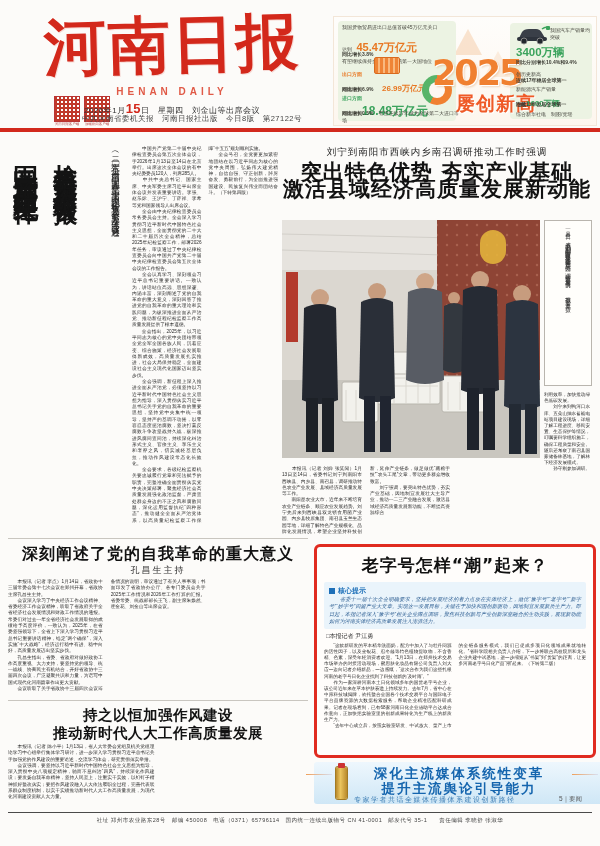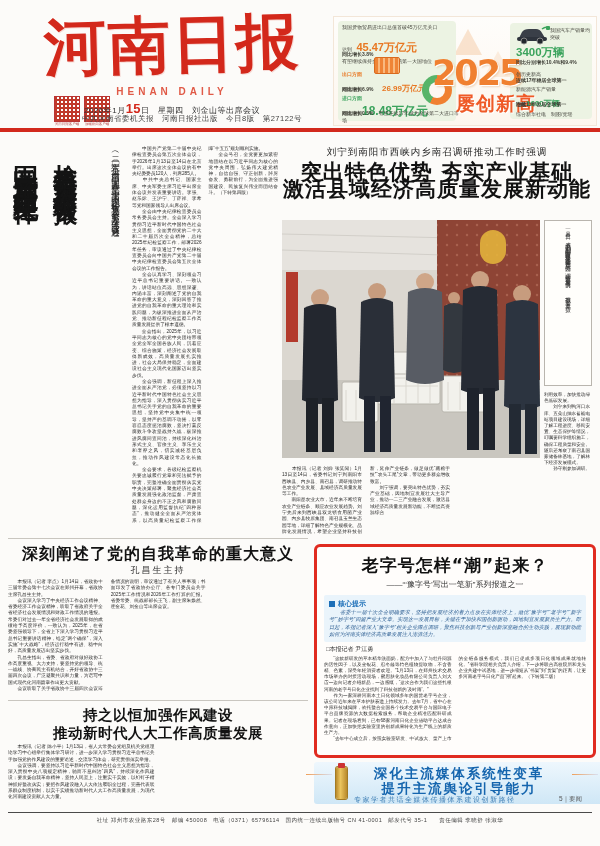--- a/index.html
+++ b/index.html
@@ -245,21 +245,20 @@
   <div class="abs grayrule" style="left:8px;top:538px;width:300px;"></div>
   <div class="abs headline-l" style="left:8px;top:544px;width:300px;">深刻阐述了党的自我革命的重大意义</div>
   <div class="abs subhead" style="left:8px;top:564px;width:300px;">孔昌生主持</div>
   <div class="abs jtext tiny cols3" style="left:8px;top:579px;width:300px;height:116px;">　　本报讯（记者 李点）1月14日，省政协十三届常委会第十七次会议在郑州开幕，省政协主席孔昌生主持。
 　　会议深入学习了中央经济工作会议精神、省委经济工作会议精神，听取了省政府关于全省经济社会发展情况和财政工作情况的通报。常委们对过去一年全省经济社会发展取得的成绩给予高度评价，一致认为，2025年，在省委坚强领导下，全省上下深入学习贯彻习近平总书记重要讲话精神，锚定“两个确保”，深入实施“十大战略”，经济运行稳中有进、稳中向好，高质量发展迈出坚实步伐。
 　　孔昌生指出，省委、省政府对做好政协工作高度重视、大力支持，要坚持党的领导、统一战线、协商民主有机结合，开好省政协十三届四次会议，广泛凝聚共识和力量，为谱写中国式现代化河南篇章作出更大贡献。
 　　会议听取了关于省政协十三届四次会议筹备情况的说明，审议通过了有关人事事项；书面印发了省政协办公厅、各专门委员会关于2025年工作情况和2026年工作打算的汇报。省委常委、统战部部长王飞，副主席朱焕然、霍金花、刘金山等出席会议。</div>
 
   <div class="abs redbox" style="left:314px;top:544px;width:276px;height:208px;padding:0;">
     <div class="rb-title" style="margin-top:7px;">老字号怎样“潮”起来？</div>
-    <div class="rb-sub" style="margin-top:2px;">——“‘豫字号’写出一笔新”系列报道之一</div>
     <div class="tipwrap" style="margin:5px 7px 3px 7px;">
       <div class="tiplabel">核心提示</div>
       <div class="tiptext">　　省委十一届十次全会明确要求，坚持把发展经济的着力点放在实体经济上，做优“豫字号”“老字号”“新字号”“妙字号”四篇产业大文章。实现这一发展目标，关键在于加快和国创新驱动，因地制宜发展新质生产力。即日起，本报记者深入“豫字号”相关企业蹲点调研，聚焦科技创新与产业创新深度融合的生动实践，展现新动能如何为河南实体经济高质量发展注入澎湃活力。</div>
     </div>
     <div class="byline" style="margin:2px 0 2px 9px;">□本报记者 尹江勇</div>
     <div class="jtext cols2" style="margin:0 7px;height:92px;font-size:4.6px;line-height:6.2px;">　　“这款新研发的草本精华洗面奶，配方中加入了与牡丹同源的活性因子，以及金银花、忍冬藤等特色植物提取物，不含香精、色素，深受年轻消费者欢迎。”1月13日，在郑州技术交易市场举办的对接活动现场，蜜思肤化妆品有限公司负责人刘大霞一边向记者介绍新品，一边感慨，“这次合作为我们这些扎根河南的老字号日化企业找到了科技创新的‘及时雨’。”
 　　作为一家深耕河南本土日化领域多年的国货老字号企业，该公司近年来在草本护肤赛道上持续发力。去年7月，省中心在中原科技城揭牌，依托整合全国各个技术交易平台与国际电子平台品牌资源的大数据检索服务，帮助企业精准匹配科研成果。记者在现场看到，已有68家河南日化企业借助平台达成合作意向，正加快把实验室里的创新成果转化为生产线上的新质生产力。
 　　“去年中心成立后，按照实验室研发、中试放大、量产上市的全链条服务模式，我们已促成多项日化领域成果就地转化。”省科学院相关负责人介绍，下一步将联合高校院所和龙头企业共建中试基地，进一步缩短从“书架”到“货架”的距离，让更多河南老字号日化产品“潮”起来。（下转第二版）</div>
   </div>
 

